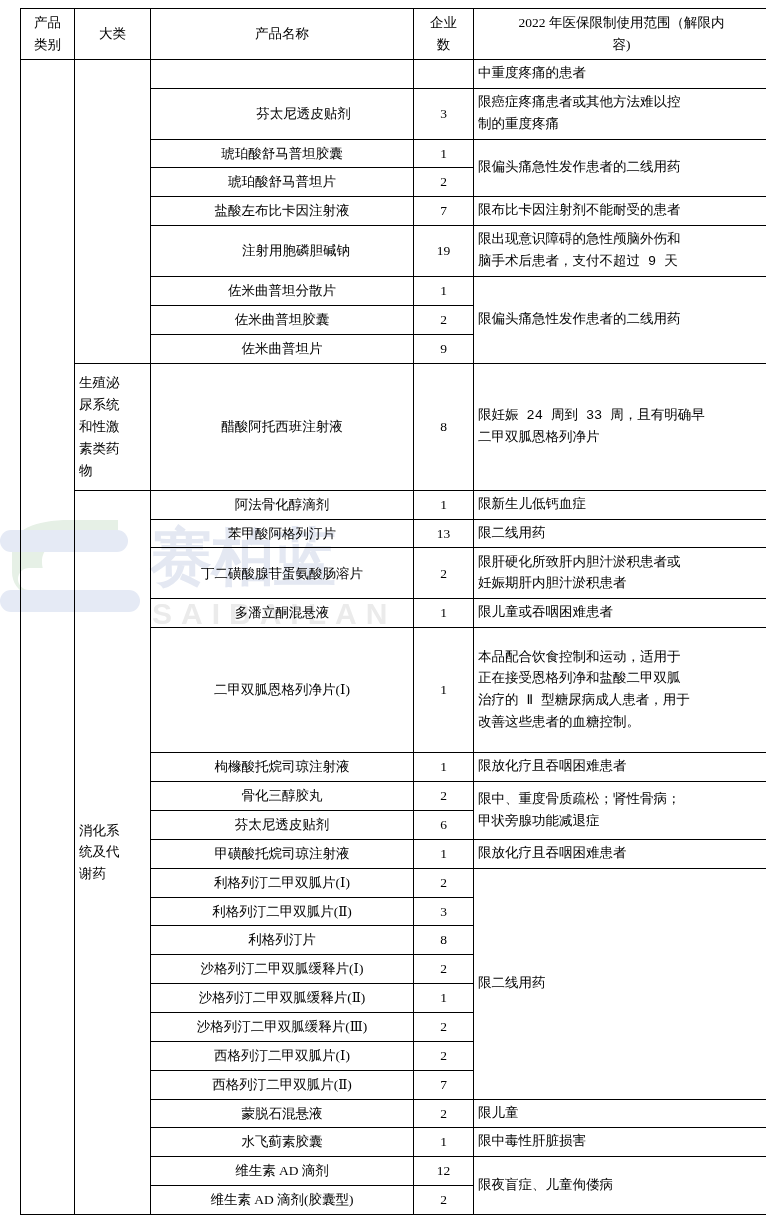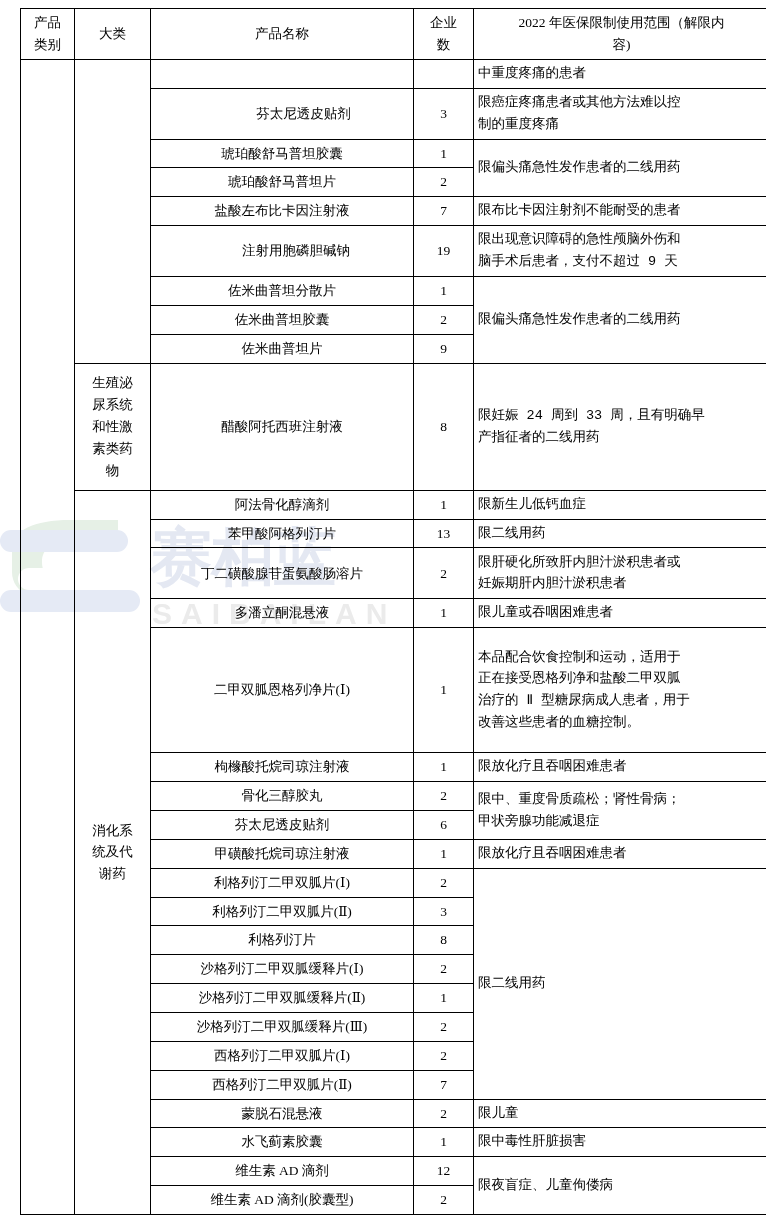--- a/index.html
+++ b/index.html
@@ -54,21 +54,21 @@
   }
   thead th {
     background: #4472C4;
     text-align: center;
     font-size: 14px;
     line-height: 1.5;
     padding: 6px 4px;
     border: 1px solid #000;
   }
   td.c-cat, td.c-major {
-    text-align: center;
+    text-align: left;
     line-height: 1.55;
   }
   td.c-name {
     text-align: center;
   }
   td.c-count {
     text-align: center;
   }
   td.c-scope {
     text-align: left;
@@ -185,21 +185,21 @@
             <div>生殖泌</div>
             <div>尿系统</div>
             <div>和性激</div>
             <div>素类药</div>
             <div>物</div>
           </td>
           <td class="c-name pad-tall" style="height: 120px; margin-left: 20px;">醋酸阿托西班注射液</td>
           <td class="c-count">8</td>
           <td class="c-scope" rowspan="1">
             <div>限妊娠 24 周到 33 周，且有明确早</div>
-            <div>产指征者的二线用药</div>
+            <div>二甲双胍恩格列净片</div>
           </td>
         </tr>
         <tr>
           <td class="c-major" rowspan="21">
             <div>消化系</div>
             <div>统及代</div>
             <div>谢药</div>
           </td>
           <td class="c-name">阿法骨化醇滴剂</td>
           <td class="c-count">1</td>

